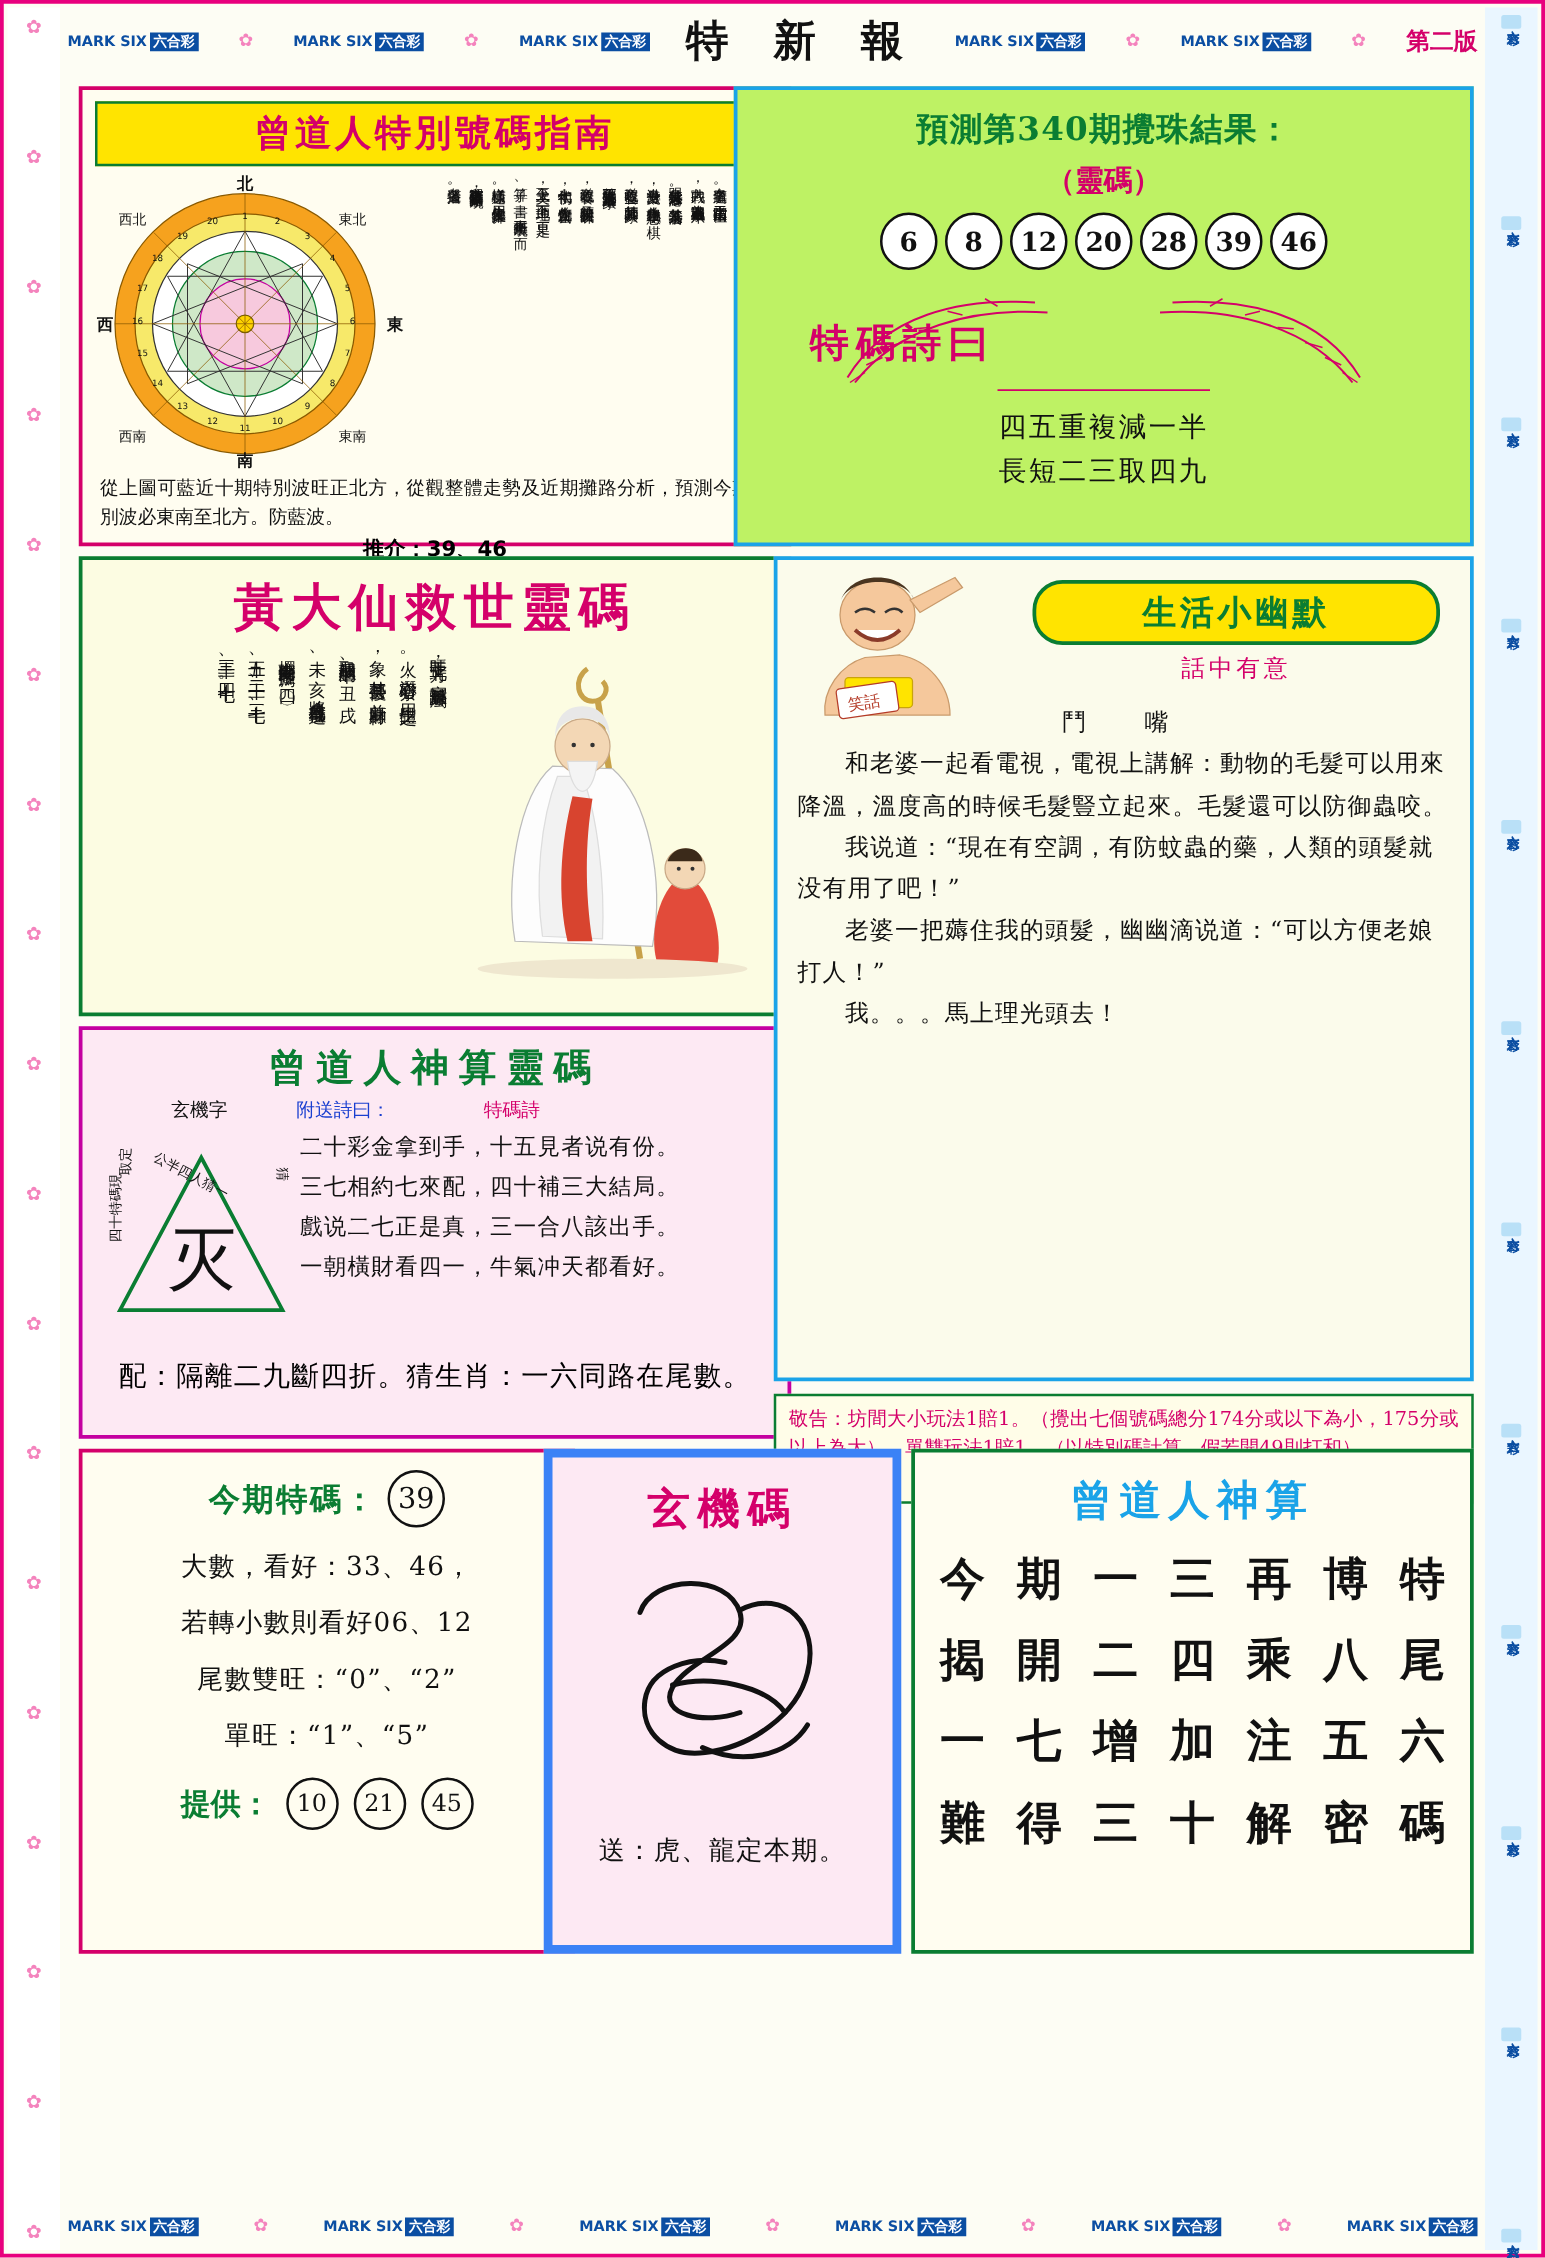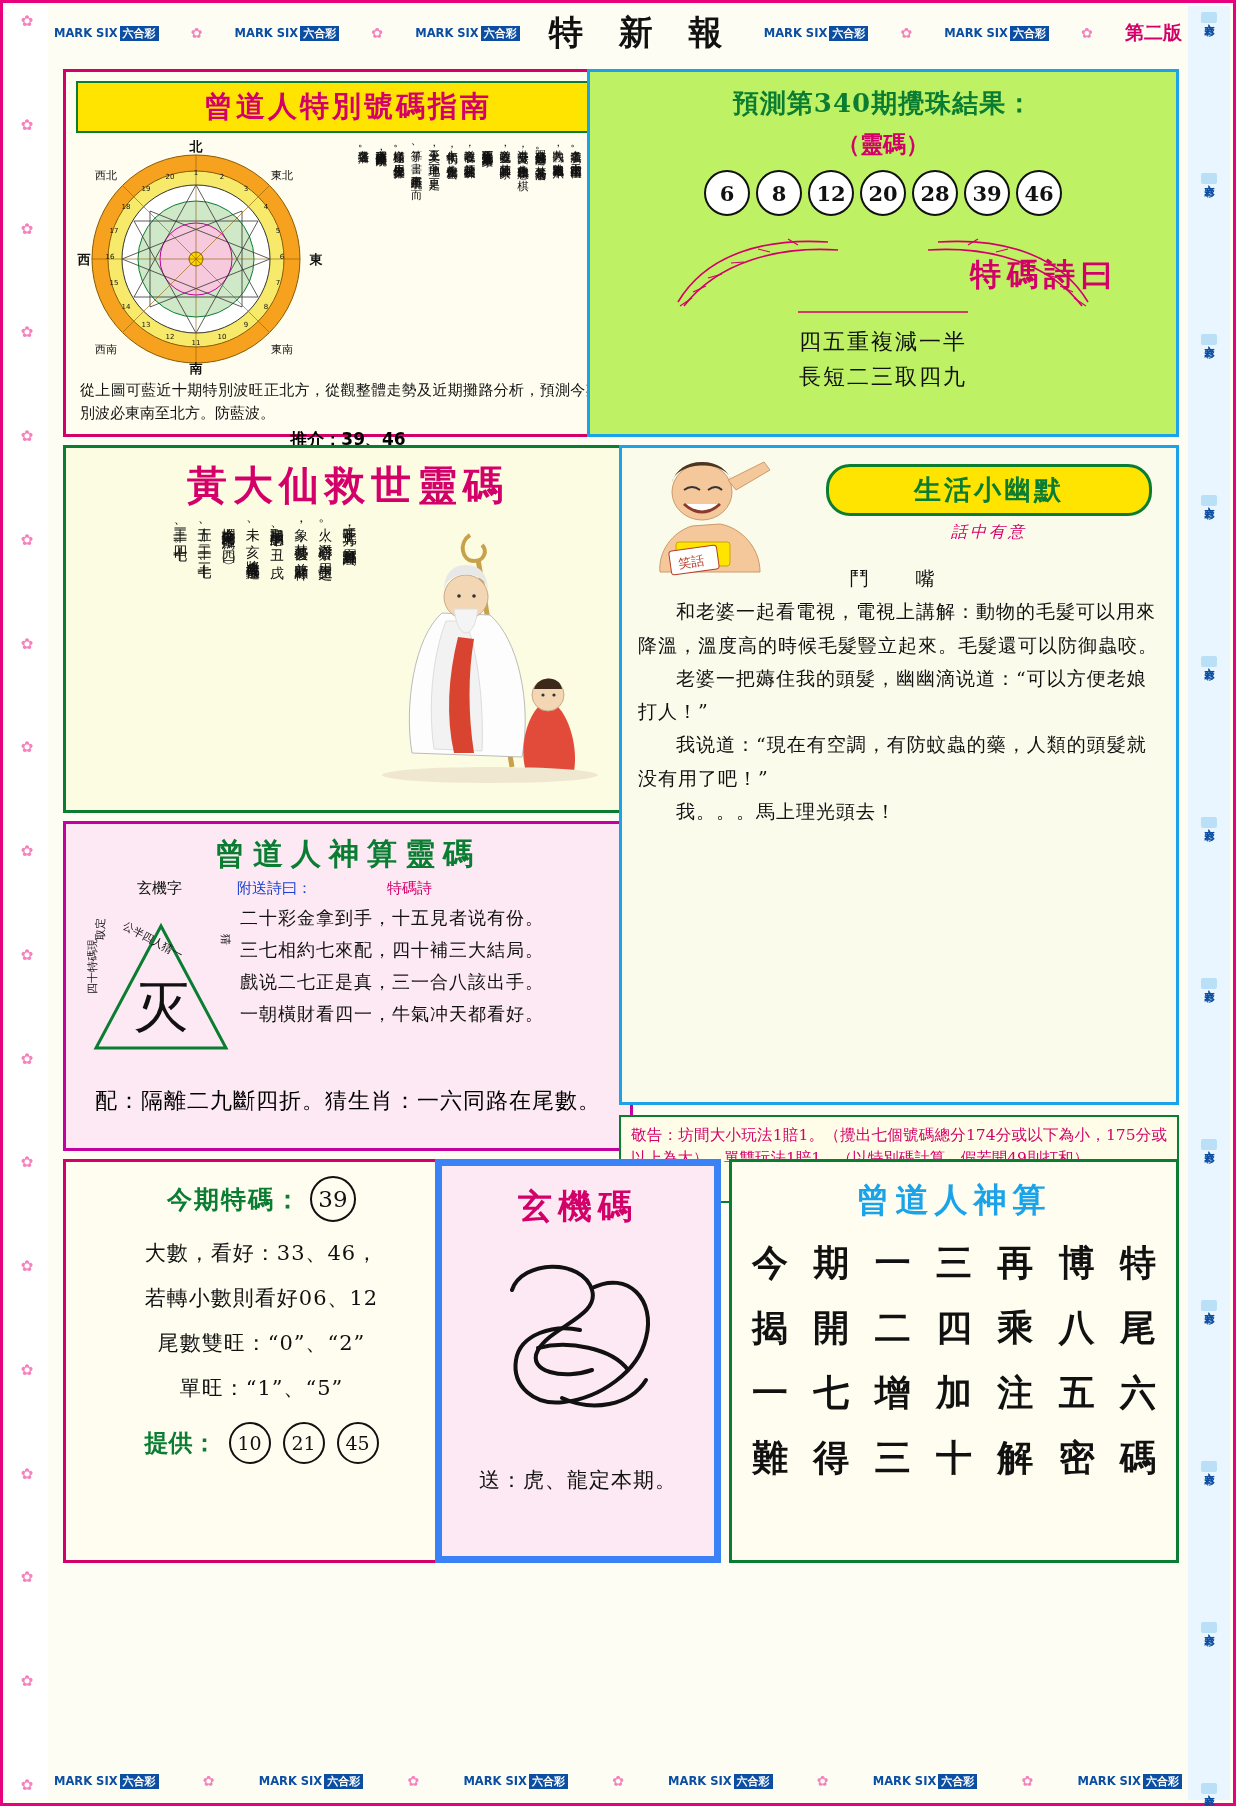--- a/index.html
+++ b/index.html
@@ -121,21 +121,21 @@
   }
   .balls { display:flex; justify-content:center; gap:6px; margin-top:10px; }
   .ball {
     width:46px; height:46px; border:2px solid #111; border-radius:50%;
     display:flex; align-items:center; justify-content:center;
     font-family:"DejaVu Serif","Liberation Serif",serif;
     font-size:21px; font-weight:bold; color:#111; background:#fff;
   }
   .wreath { position:relative; margin:16px auto 0; width:470px; height:86px; }
   .wreath .w-text {
-    position:absolute; left:0; right:0; top:22px; text-align:right;
+    position:absolute; left:0; right:16px; top:22px; text-align:left;
     font-family:"DejaVu Serif","Liberation Serif",serif;
     font-size:31px; font-weight:bold; color:#d4006a; letter-spacing:6px;
   }
   .p2 .poem {
     text-align:center; margin-top:6px;
     font-family:Liberation Sans, sans-serif;
     font-size:22px; line-height:1.6; color:#111; letter-spacing:2px;
   }
 
   
@@ -196,22 +196,22 @@
   .p5 .hgroup { flex:1; padding-top:8px; }
   .p5 .hbadge {
     background:#ffe400; border:3px solid #0a7d32; border-radius:24px;
     text-align:center; padding:5px 6px; margin:0 14px;
   }
   .p5 .hbadge span {
     font-family:"DejaVu Serif","Liberation Serif",serif;
     font-size:27px; font-weight:bold; color:#0a7d32; letter-spacing:3px;
   }
   .p5 .hsub {
-    text-align:center; margin-top:6px; color:#d4006a; font-size:16px;
-    font-family:"DejaVu Serif","Liberation Serif",serif; letter-spacing:3px;font-style:italic;
+    text-align:center; margin-top:6px; color:#d4006a; font-size:19px;
+    font-family:"DejaVu Serif","Liberation Serif",serif; letter-spacing:3px;
   }
   .p5 .story {
     padding:0 16px; margin-top:-6px;
     font-family:"DejaVu Serif","Liberation Serif",serif;
     font-size:19px; line-height:1.75; color:#111; letter-spacing:1px;
   }
   .p5 .story .c { text-align:center; letter-spacing:14px; }
   .p5 .story p { margin:0; }
   .p5 .story .ind { text-indent:2em; }
 
@@ -582,22 +582,22 @@
         <div class="hgroup">
           <div class="hbadge">
             <span>生活小幽默</span>
           </div>
           <div class="hsub">話中有意</div>
         </div>
       </div>
       <div class="story">
         <p class="c">鬥　嘴</p>
         <p class="ind">和老婆一起看電視，電視上講解：動物的毛髮可以用來降溫，溫度高的時候毛髮豎立起來。毛髮還可以防御蟲咬。</p>
+        <p class="ind">我说道：“現在有空調，有防蚊蟲的藥，人類的頭髮就没有用了吧！”</p>
         <p class="ind">老婆一把薅住我的頭髮，幽幽滴说道：“可以方便老娘打人！”</p>
-        <p class="ind">我说道：“現在有空調，有防蚊蟲的藥，人類的頭髮就没有用了吧！”</p>
         <p class="ind">我。。。馬上理光頭去！</p>
       </div>
     </div>
 
     <div class="panel p6">敬告：坊間大小玩法1賠1。（攪出七個號碼總分174分或以下為小，175分或以上為大）。單雙玩法1賠1，（以特別碼計算，假若開49則打和）。</div>
 
     <div class="panel p7">
       <div class="hl">
         <span class="lbl">今期特碼：</span>
         <span class="circle">39</span>

